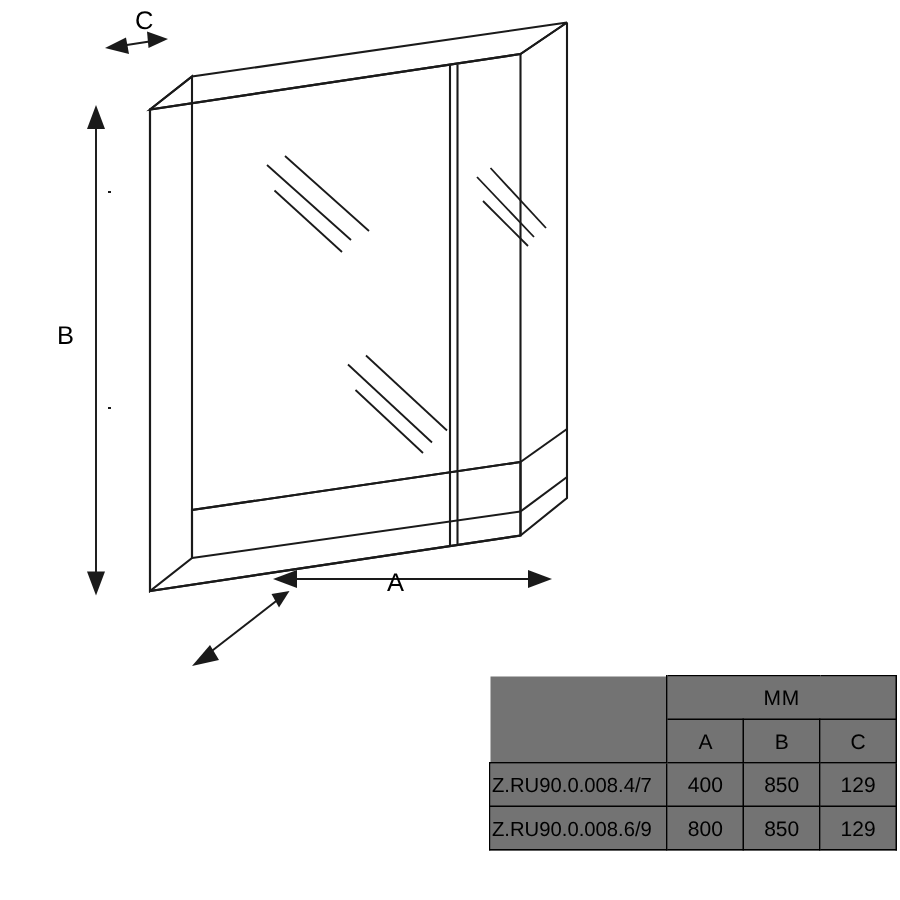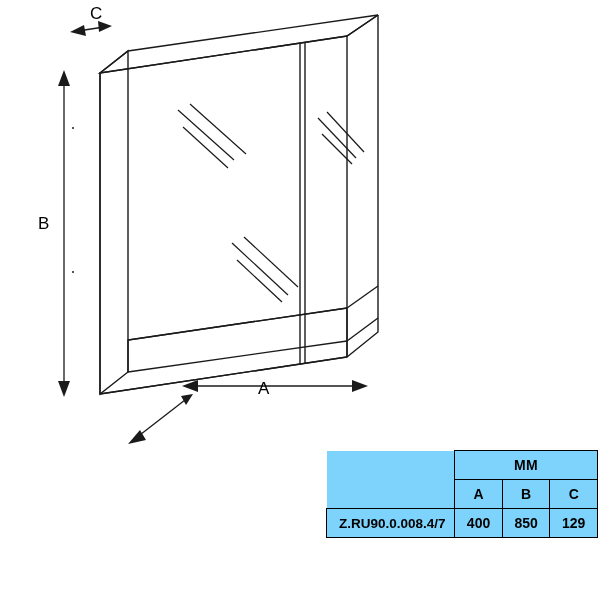--- a/index.html
+++ b/index.html
@@ -45,27 +45,27 @@
     top: 450px;
     width: 272px;
     border-collapse: collapse;
     font-size: 14px;
     font-family: "Liberation Sans", sans-serif;
   }
   #spec-table td, #spec-table th {
     border: 1px solid #000;
     padding: 4px 3px;
     text-align: center;
-    font-weight: bold;
+    font-weight: normal;
     height: 20px;
-    background: #7dd3fc;
+    background: #737373;
   }
   #spec-table .code-cell {
     text-align: left;
-    padding-left: 12px;
+    padding-left: 1px;
     width: 116px;
     font-size: 13.5px;
   }
   #spec-table .blank-cell {
     border-left: none;
     border-top: none;
     border-bottom: none;
     border-right: 1px solid #000;
   }
   #spec-table .dim-cell { width: 52px; }
@@ -170,16 +170,22 @@
         <td class="dim-cell">A</td>
         <td class="dim-cell">B</td>
         <td class="dim-cell">C</td>
       </tr>
       <tr>
         <td class="code-cell">Z.RU90.0.008.4/7</td>
         <td class="dim-cell">400</td>
         <td class="dim-cell">850</td>
         <td class="dim-cell">129</td>
       </tr>
+      <tr>
+        <td class="code-cell">Z.RU90.0.008.6/9</td>
+        <td class="dim-cell">800</td>
+        <td class="dim-cell">850</td>
+        <td class="dim-cell">129</td>
+      </tr>
     </tbody>
   </table>
 
 </div>
 
 </body></html>

